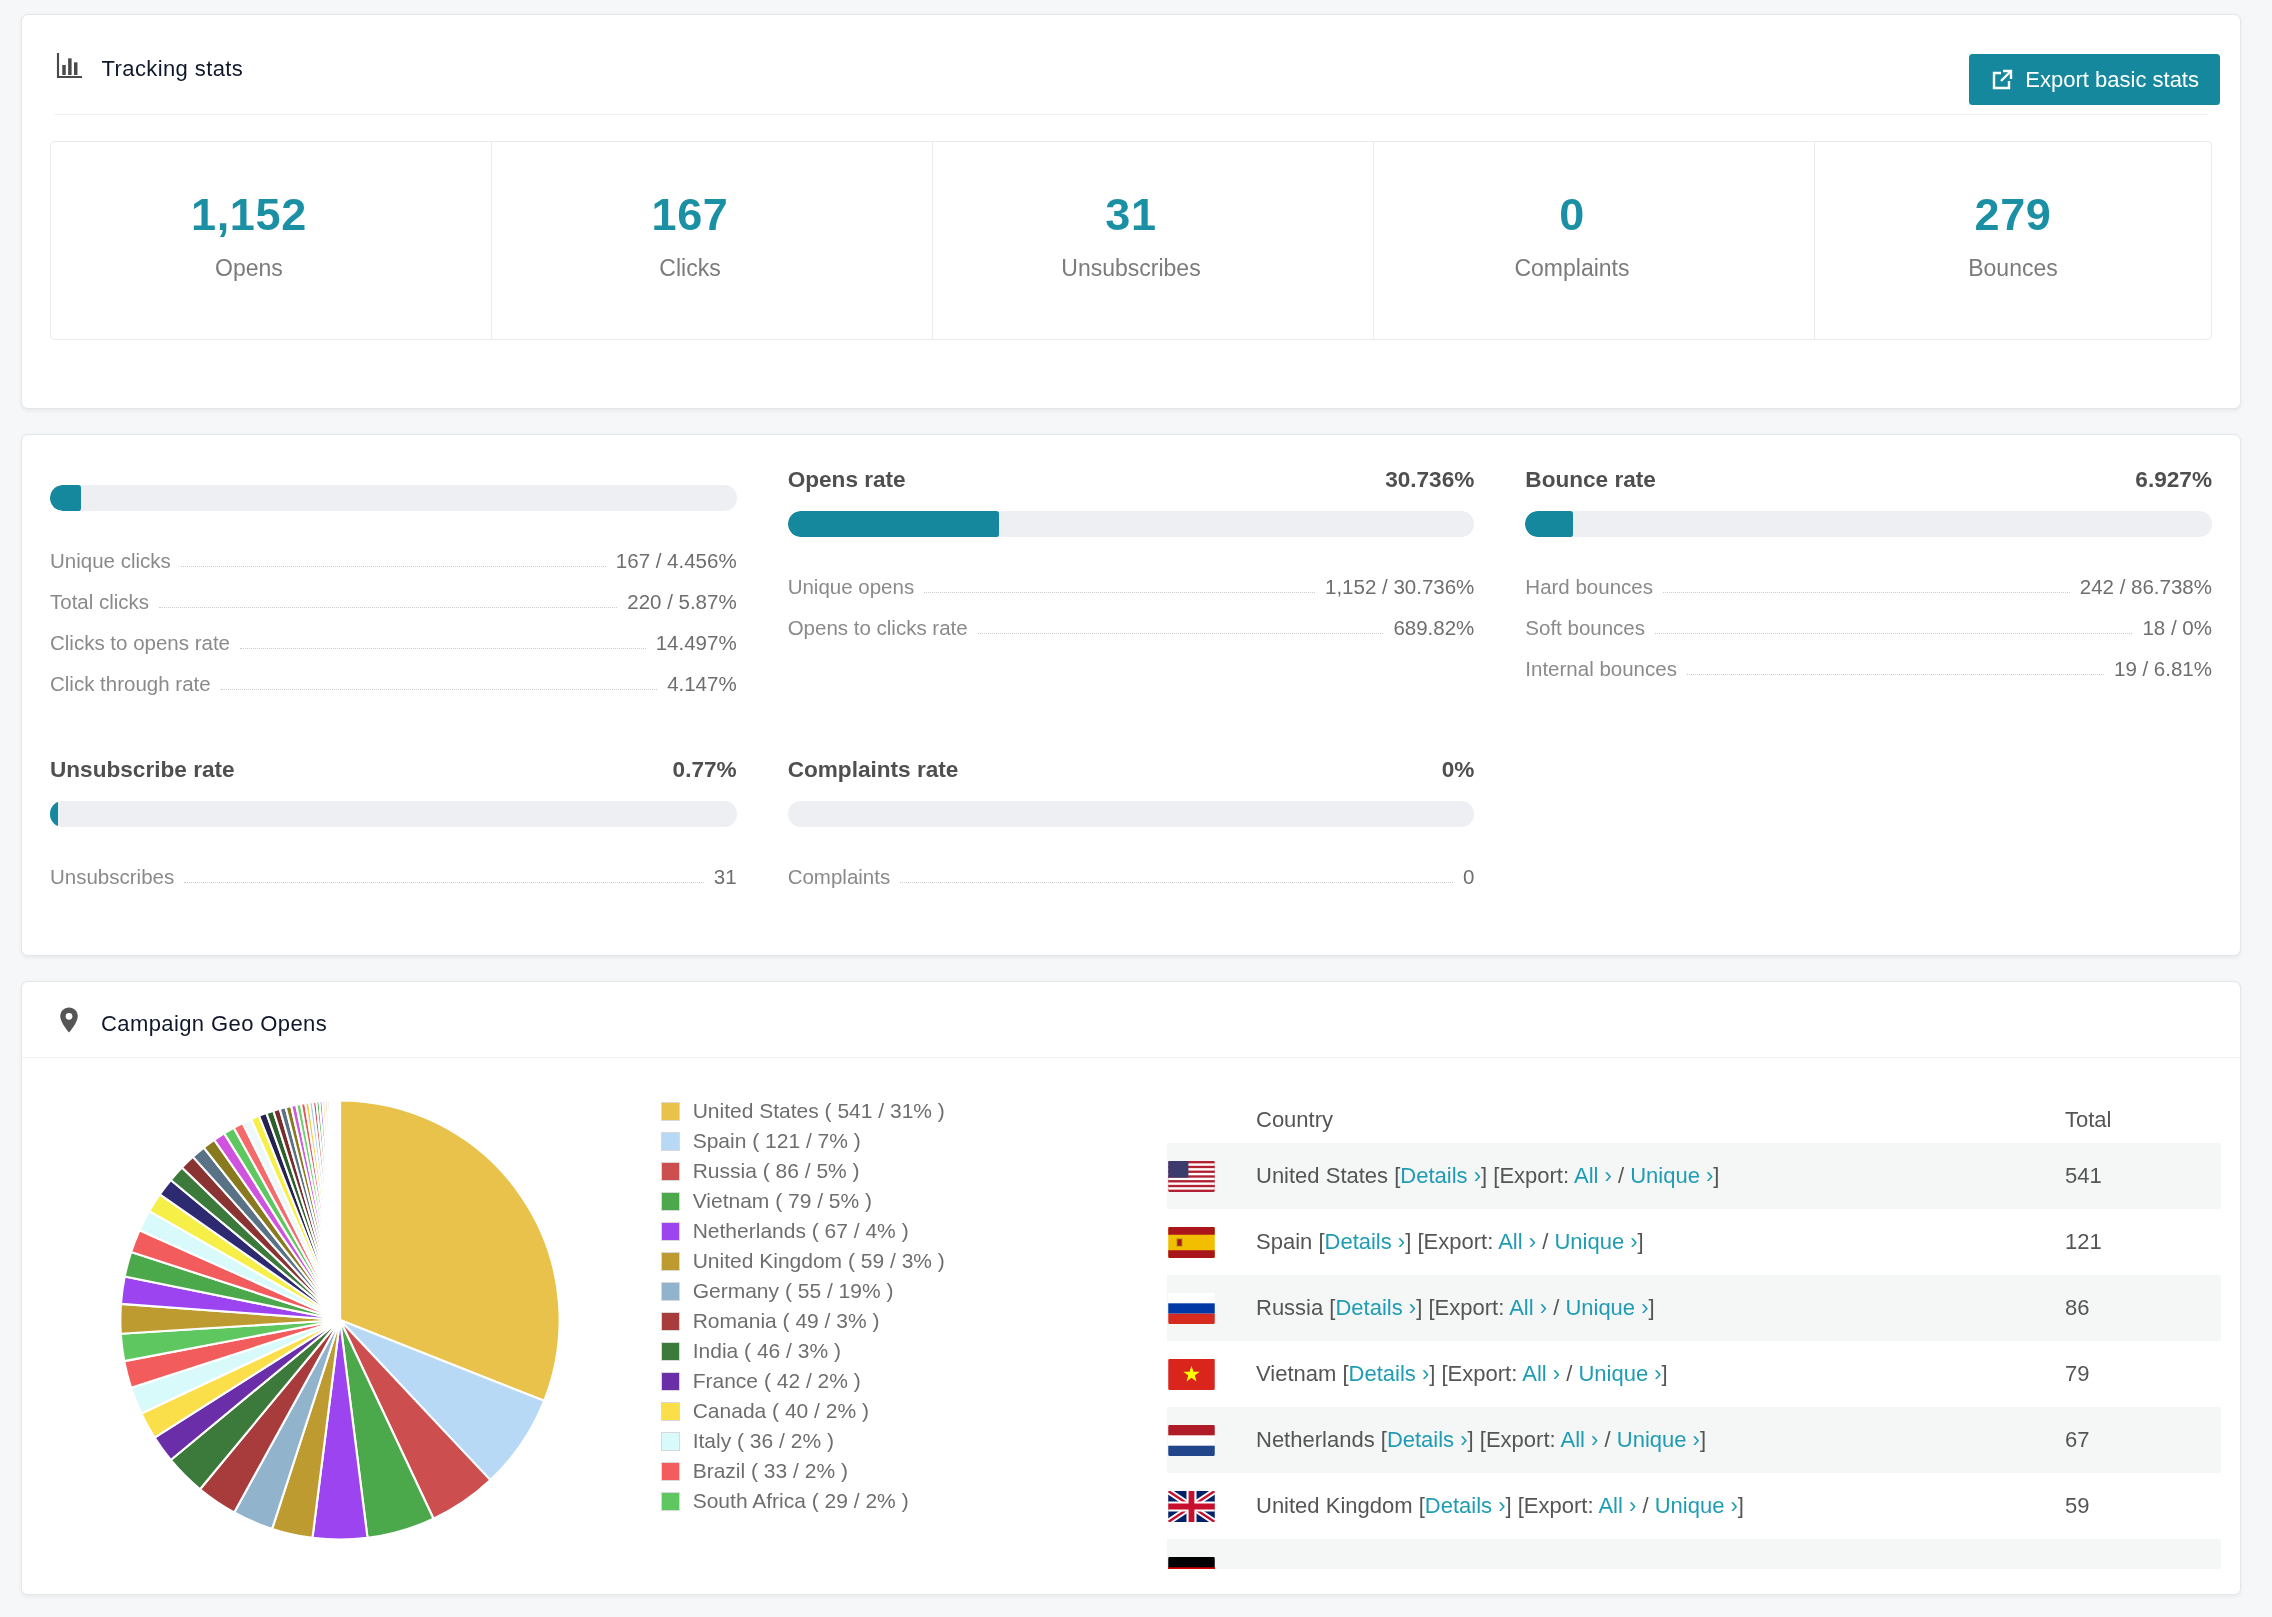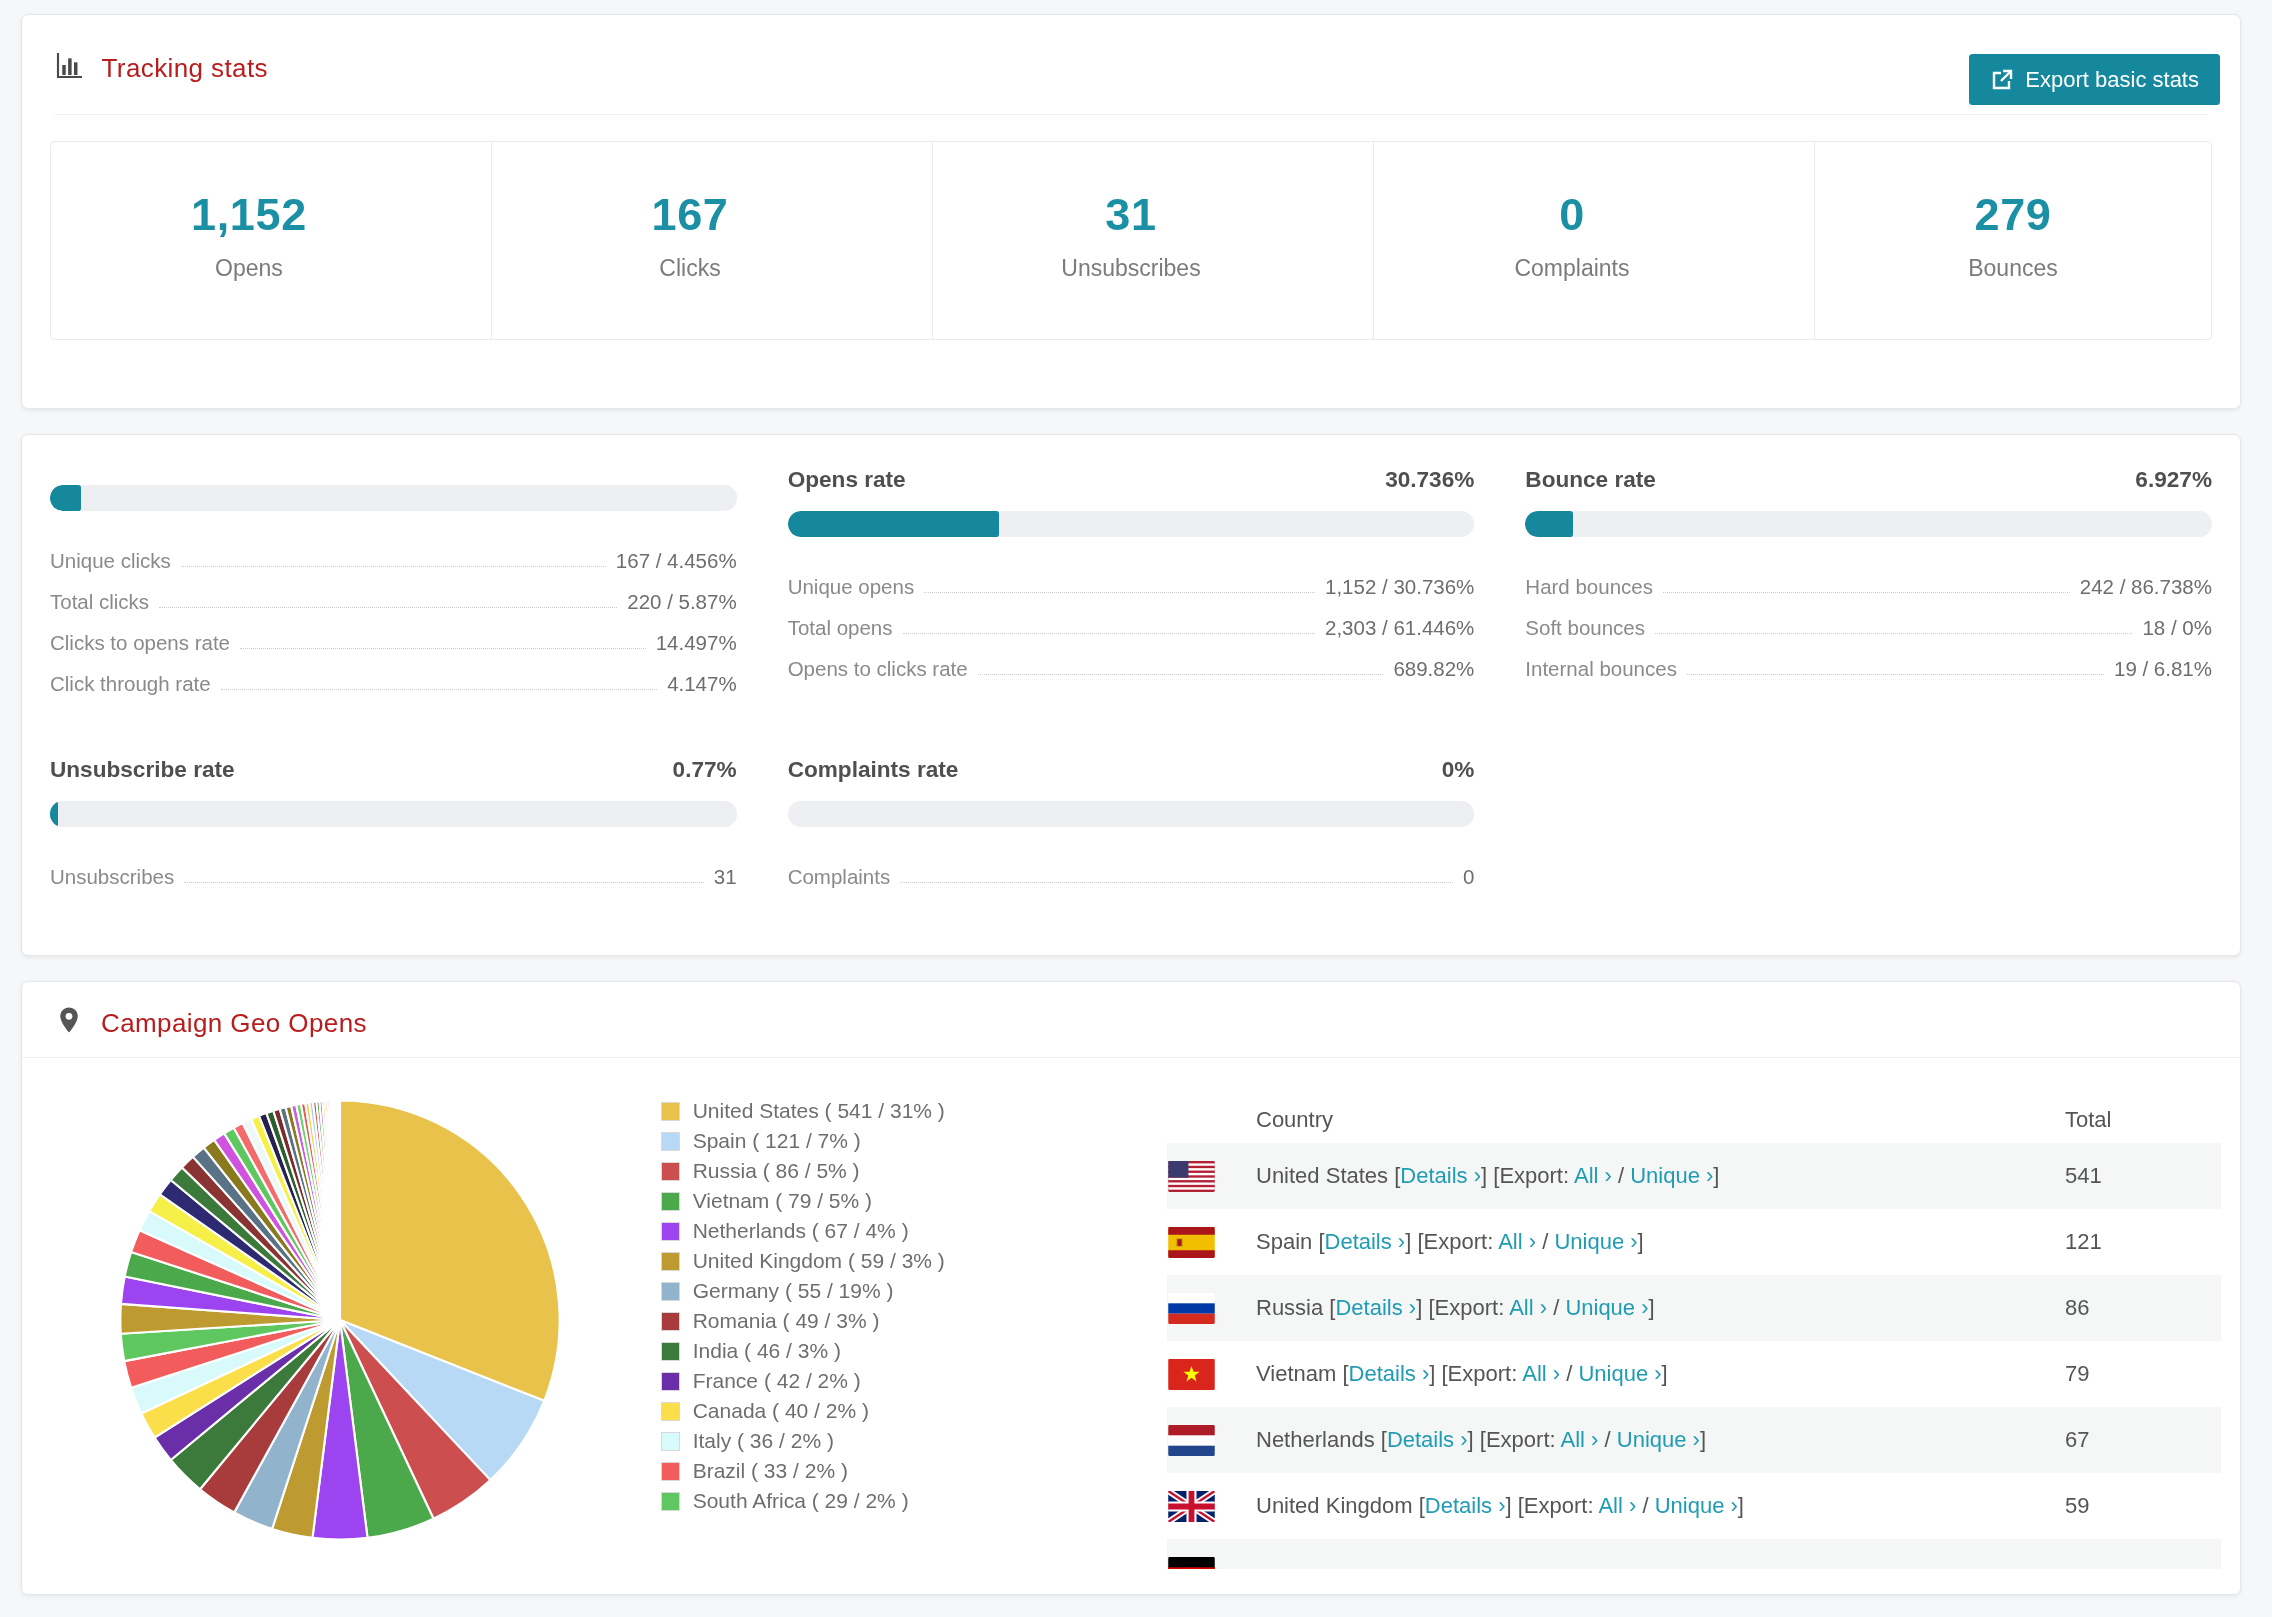--- a/index.html
+++ b/index.html
@@ -20,21 +20,21 @@
   #card-rates    { top:434px; height:522px; }
   #card-geo      { top:981px; height:614px; overflow:hidden; }
 
   
   .card-header {
     position:absolute; left:32px; right:32px; top:0; height:100px;
     display:flex; align-items:center;
     border-bottom:0.7px solid #f0f1f3;
   }
   .card-header .hd-icon { margin-right:15.5px; display:flex; }
-  .card-title { font-size:26px; color:#b91c1c; letter-spacing:0.4px;margin-top:8px; }
+  .card-title { font-size:22px; color:#0f172a; letter-spacing:0.4px;margin-top:8px; }
   .export-btn {
     position:absolute; right:20px; top:39px; height:51px;
     background:#15889e; color:#fff; border:none; border-radius:3.5px;
     font-size:22px; font-family:inherit;
     display:flex; align-items:center; gap:11.3px; padding:0 21px;
     cursor:pointer;
   }
   .stats-box {
     position:absolute; left:28px; right:28px; top:126px; height:199px;
     border:0.7px solid #e9ebee; border-radius:4.2px;
@@ -190,25 +190,20 @@
         <span class="rate-value">30.736%</span>
       </div>
       <div class="bar-track">
           <div class="bar-fill" style="width: 30.736%;"></div>
         </div>
       <div class="rate-rows">
           <div class="rate-row">
             <span class="rlabel">Unique opens</span>
             <span class="leader"></span>
             <span class="rvalue">1,152 / 30.736%</span>
-          </div>
-          <div class="rate-row">
-            <span class="rlabel">Total opens</span>
-            <span class="leader"></span>
-            <span class="rvalue">2,303 / 61.446%</span>
           </div>
           <div class="rate-row">
             <span class="rlabel">Opens to clicks rate</span>
             <span class="leader"></span>
             <span class="rvalue">689.82%</span>
           </div>
         </div>
     </div>
     <div class="rate-block">
       <div class="rate-head">

